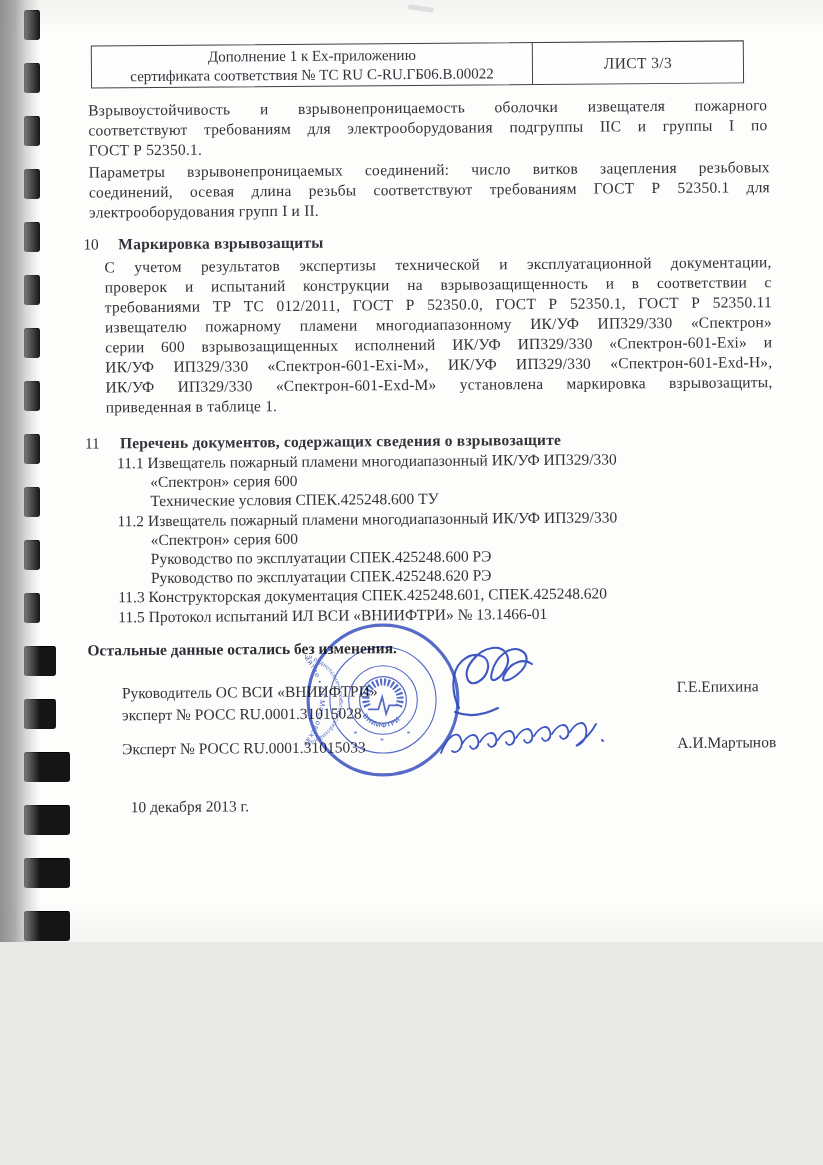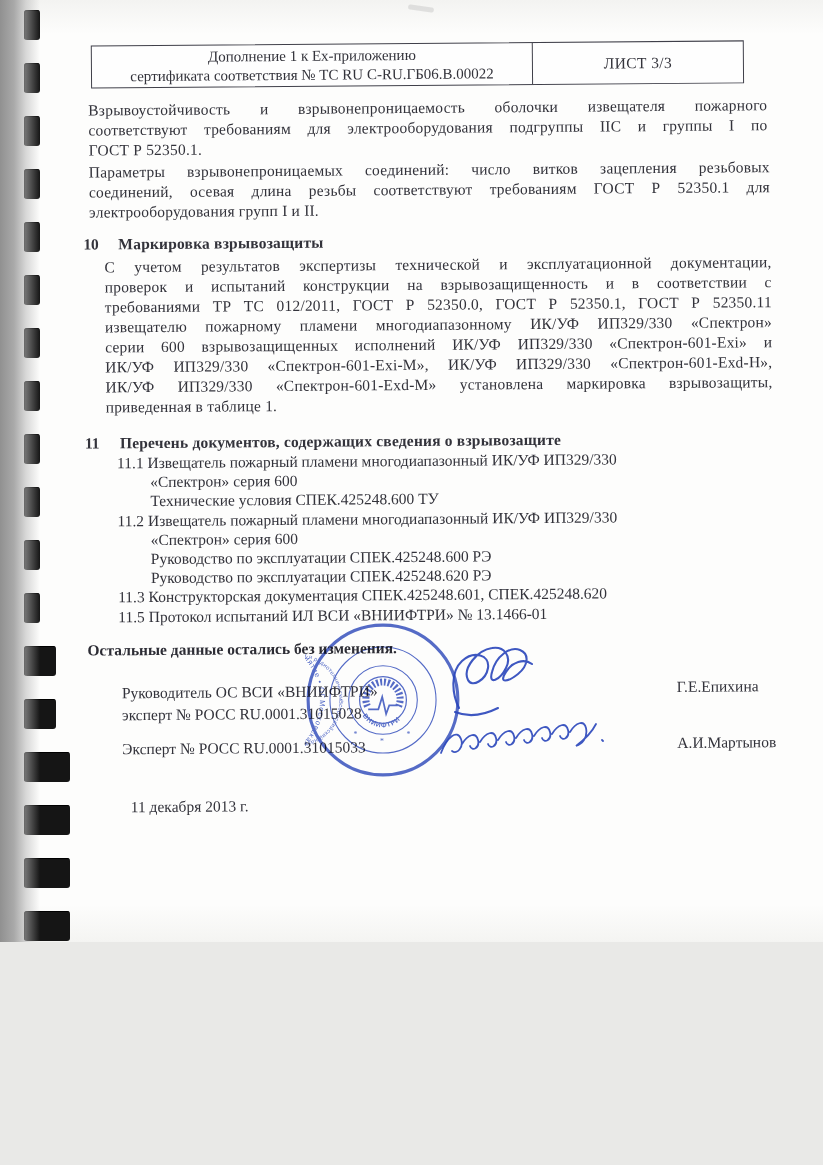--- a/index.html
+++ b/index.html
@@ -15,21 +15,21 @@
   .abs{position:absolute;}
   .t15{font-size:15.5px;line-height:20px;letter-spacing:.2px;}
   .jl{text-align:justify;text-align-last:justify;height:20px;white-space:normal;}
   .ll{text-align:left;height:20px;}
   b,.bold{font-weight:bold;color:#2c2c34;}
   
   .hdr{left:95px;top:43px;width:651px;height:41px;border:1.3px solid #40404a;display:flex;background:rgba(255,255,255,.6);}
   .hdr .c1{width:440px;border-right:1.3px solid #40404a;display:flex;flex-direction:column;justify-content:center;text-align:center;font-size:15px;line-height:18.5px;}
   .hdr .c2{flex:1;display:flex;align-items:center;justify-content:center;font-size:15.5px;letter-spacing:.4px;}
   
-  .secnum{font-weight:bold;font-size:15.5px;}
+  .secnum{font-weight:normal;font-size:15.5px;}
   .sechead{font-weight:bold;font-size:15.5px;letter-spacing:.2px;}
   .s11line{font-size:15.5px;line-height:19.2px;}
   .ind{padding-left:33px;}
   
   .sig-label{font-size:15.5px;}
   
   .hline{left:97px;top:1043px;width:726px;border-top:1.4px solid #9a9a9a;transform:rotate(-0.6deg);transform-origin:0 0;}
   .bline{left:0;top:1153px;width:823px;border-top:2px solid #c3c3c1;height:12px;background:rgba(233,233,231,.55);}
   .sl{border-bottom:1.3px solid #5a5a60;height:1px;}
   .copy{left:612px;top:1012px;transform:rotate(-2.5deg);color:#4f79e6;font-family:"Liberation Sans","DejaVu Sans",sans-serif;font-weight:bold;z-index:4;}
@@ -96,21 +96,21 @@
     </div>
 
     <div class="abs bold" style="left:87px;top:639px;font-size:15.5px;">Остальные данные остались без изменения.</div>
 
     <div class="abs sig-label" style="left:121px;top:682px;">Руководитель ОС ВСИ «ВНИИФТРИ»</div>
     <div class="abs sig-label" style="left:121px;top:704px;">эксперт № РОСС RU.0001.31015028</div>
     <div class="abs sig-label" style="left:676px;top:680px;">Г.Е.Епихина</div>
     <div class="abs sig-label" style="left:121px;top:738px;">Эксперт № РОСС RU.0001.31015033</div>
     <div class="abs sig-label" style="left:676px;top:736px;">А.И.Мартынов</div>
 
-    <div class="abs sig-label" style="left:129px;top:796px;">11 декабря 2013 г.</div>
+    <div class="abs sig-label" style="left:129px;top:796px;">10 декабря 2013 г.</div>
 
     <div class="abs hline"></div>
     <div class="abs sig-label" style="left:263px;top:1058px;font-size:15px;">Руководитель ОС ВСИ «ВНИИФТРИ»</div>
     <div class="abs sl" style="left:497px;top:1078px;width:122px;"></div>
     <div class="abs sig-label" style="left:621px;top:1057px;font-size:15px;">Г.Е.Епихина</div>
     <div class="abs sig-label" style="left:263px;top:1092px;font-size:15px;">Протокол</div>
     <div class="abs sl" style="left:497px;top:1106px;width:122px;"></div>
     <div class="abs sig-label" style="left:617px;top:1093px;font-size:15px;">А.И.Мартынов</div>
   </div>
 

